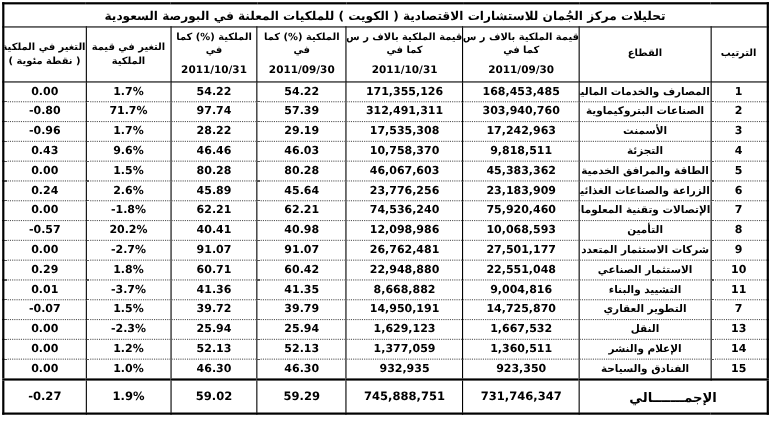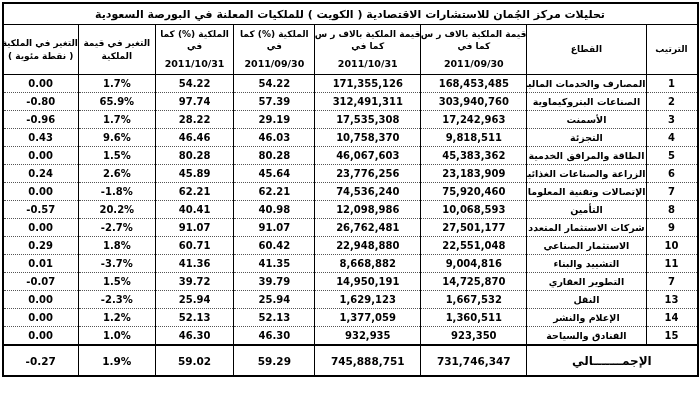--- a/index.html
+++ b/index.html
@@ -128,21 +128,21 @@
           <td class="num">1.7%</td>
           <td class="num">0.00</td>
         </tr>
         <tr>
           <td class="num">2</td>
           <td class="sector">الصناعات البتروكيماوية</td>
           <td class="num">303,940,760</td>
           <td class="num">312,491,311</td>
           <td class="num">57.39</td>
           <td class="num">97.74</td>
-          <td class="num">65.9%</td>
+          <td class="num">71.7%</td>
           <td class="num">-0.80</td>
         </tr>
         <tr>
           <td class="num">3</td>
           <td class="sector">الأسمنت</td>
           <td class="num">17,242,963</td>
           <td class="num">17,535,308</td>
           <td class="num">29.19</td>
           <td class="num">28.22</td>
           <td class="num">1.7%</td>

